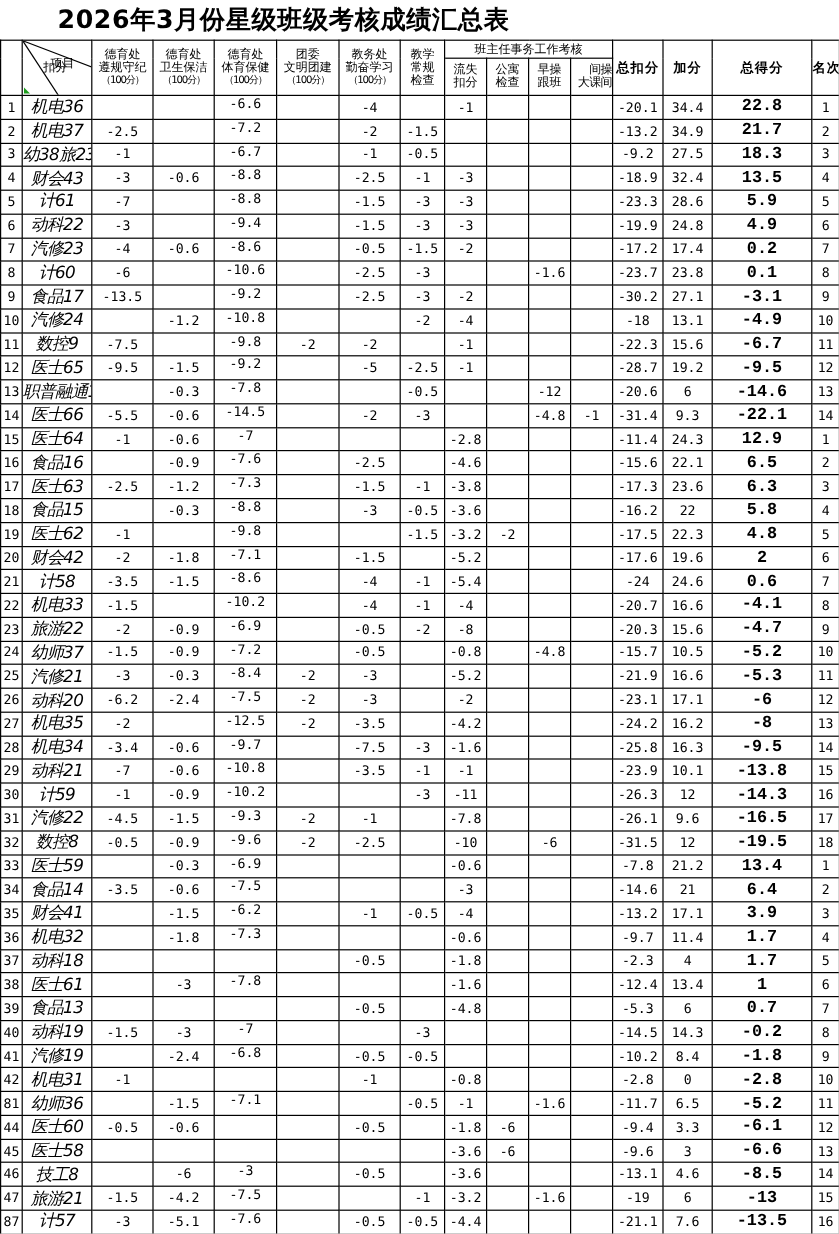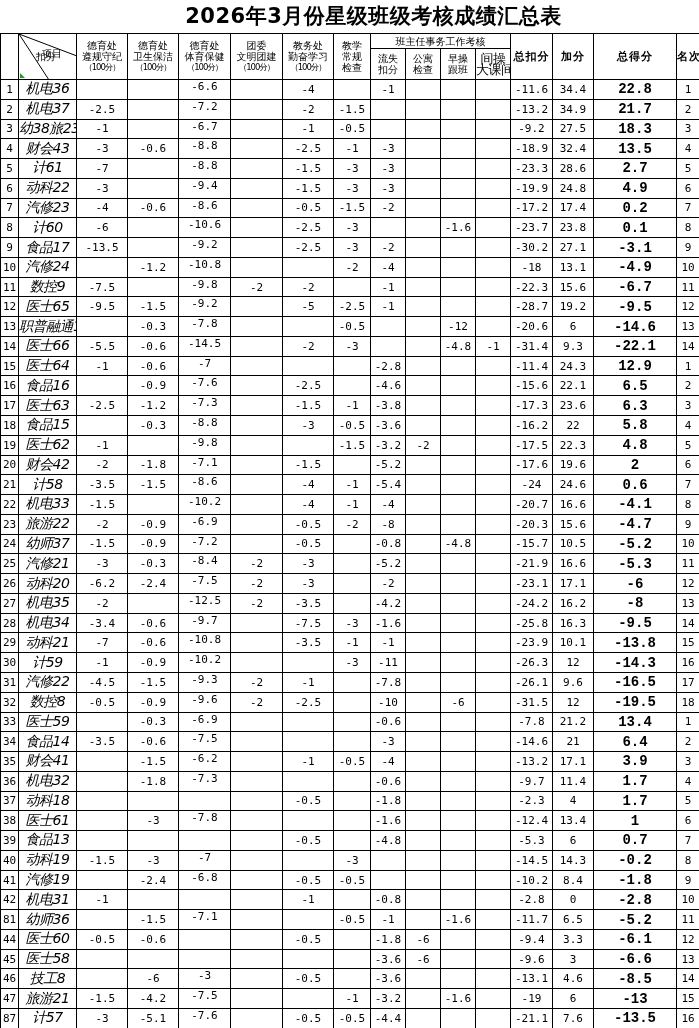--- a/index.html
+++ b/index.html
@@ -1,26 +1,26 @@
 <!DOCTYPE html>
 <html><head>
 <meta charset="utf-8">
 <style>
   html,body{margin:0;padding:0;background:#fff;}
   body{width:699px;height:1028px;overflow:hidden;color:#000;font-family:"DejaVu Sans",sans-serif;}
-  .title{height:33px;line-height:33px;text-align:center;font-size:21px;font-weight:bold;
+  .title{height:33px;line-height:33px;text-align:left;font-size:21px;font-weight:bold;
          font-family:"DejaVu Sans",sans-serif;letter-spacing:0.5px;margin-left:48px;}
   table{border-collapse:collapse;table-layout:fixed;width:699px;}
   th,td{border:1px solid #000;padding:0;margin:0;overflow:hidden;text-align:center;
         vertical-align:middle;font-weight:normal;white-space:nowrap;}
   thead th{font-size:10px;line-height:11px;font-family:"DejaVu Sans",sans-serif;}
   tr.h1{height:15px;} tr.h2{height:31px;}
   .h-big{font-size:11px;font-weight:bold;letter-spacing:1px;}
   .scale{font-size:8.5px;letter-spacing:-1px;}
-  .h-small{font-size:13px;letter-spacing:-0.5px;}
+  .h-small{font-size:10px;letter-spacing:-0.5px;text-align:right;}
   .serial div{font-size:10px;line-height:11px;margin-left:28px;}
   tbody tr{height:19.77px;}
   td{font-family:"DejaVu Sans Mono","DejaVu Sans",monospace;font-size:11px;}
   td.cls{font-family:"DejaVu Sans",sans-serif;font-size:14px;letter-spacing:-0.5px;font-style:italic;}
   td.pe{vertical-align:top;line-height:12px;padding-top:1px;}
   td.score{font-family:Liberation Mono, monospace;font-size:14px;font-weight:bold;}
   .corner{position:relative;padding:0;}
   .corner svg{position:absolute;left:0;top:0;}
   .corner span{position:absolute;font-size:10px;line-height:11px;letter-spacing:0;}
   .c-top{left:23px;top:14px;}
@@ -130,21 +130,21 @@
         <td></td>
         <td></td>
         <td class="pe">-6.6</td>
         <td></td>
         <td>-4</td>
         <td></td>
         <td>-1</td>
         <td></td>
         <td></td>
         <td></td>
-        <td>-11.6</td>
+        <td>-20.1</td>
         <td>34.4</td>
         <td class="score">22.8</td>
         <td>1</td>
       </tr>
       <tr>
         <td>2</td>
         <td class="cls">机电37</td>
         <td>-2.5</td>
         <td></td>
         <td class="pe">-7.2</td>
@@ -204,21 +204,21 @@
         <td class="pe">-8.8</td>
         <td></td>
         <td>-1.5</td>
         <td>-3</td>
         <td>-3</td>
         <td></td>
         <td></td>
         <td></td>
         <td>-23.3</td>
         <td>28.6</td>
-        <td class="score">2.7</td>
+        <td class="score">5.9</td>
         <td>5</td>
       </tr>
       <tr>
         <td>6</td>
         <td class="cls">动科22</td>
         <td>-3</td>
         <td></td>
         <td class="pe">-9.4</td>
         <td></td>
         <td>-1.5</td>

